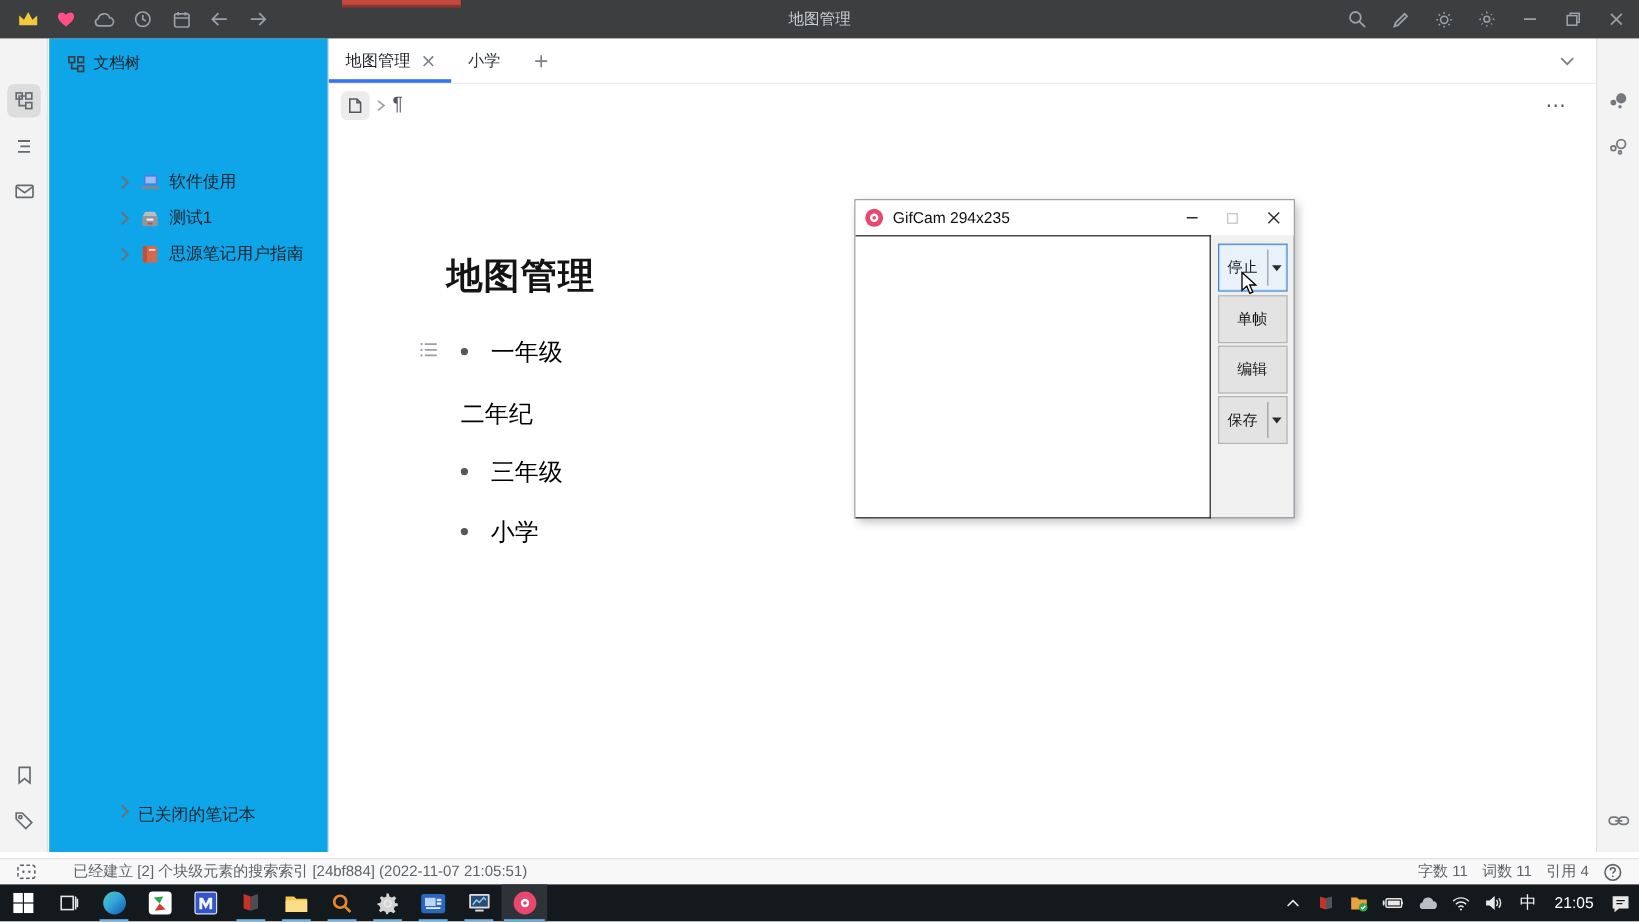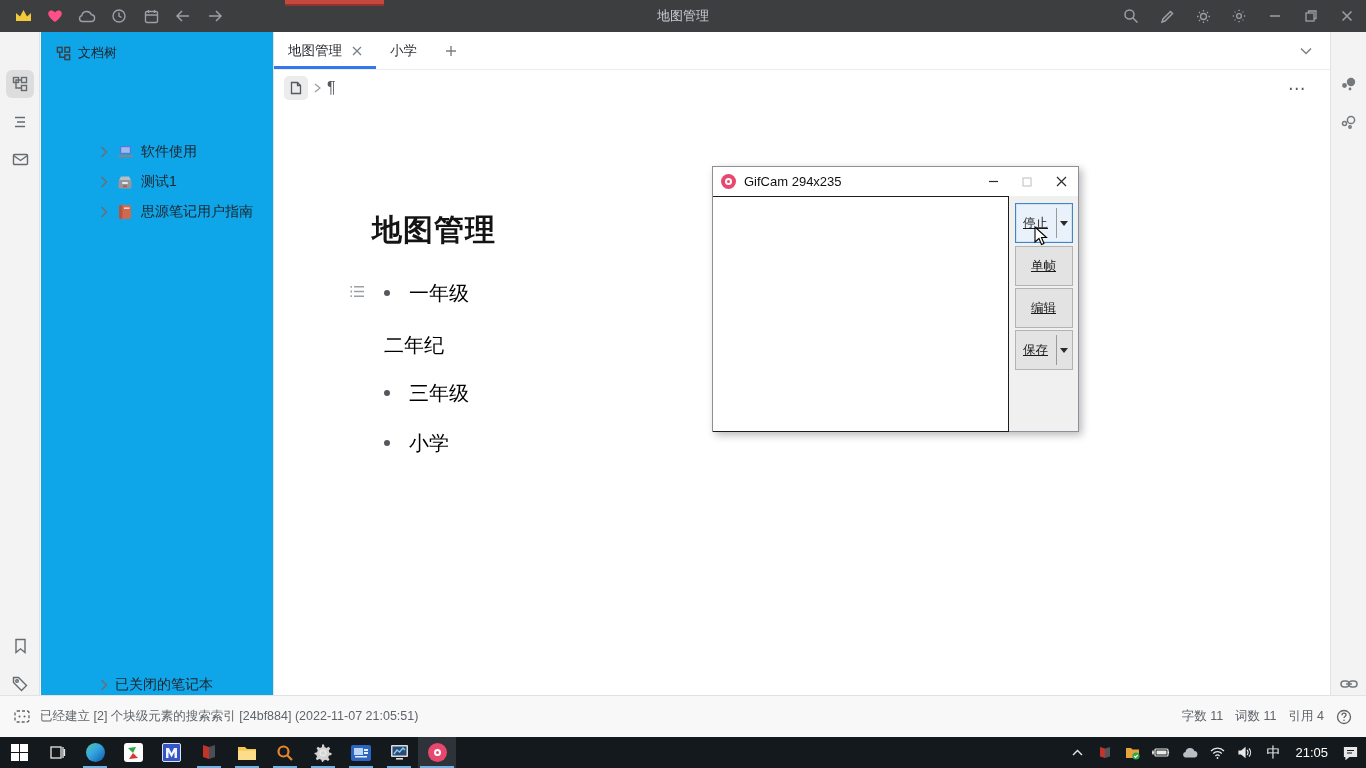--- a/index.html
+++ b/index.html
@@ -19,21 +19,21 @@
   .dock-left { position:absolute; left:0; top:32px; width:40px; bottom:58px; background:#f3f3f3; border-right:1px solid #e2e2e2; }
   .dock-icon { position:absolute; left:6px; width:28px; height:28px; border-radius:6px; display:flex; align-items:center; justify-content:center; color:#656b70; }
   .dock-icon.active { background:#dddddd; }
 
   
   .filetree { position:absolute; left:41px; top:32px; width:233px; bottom:58px; background:#0ea5e9; border-right:1px solid #e2e2e2; }
   .ft-header { display:flex; align-items:center; gap:7px; padding:12px 0 10px 15px; font-size:13px; color:#1f2329; }
   .ft-item { position:absolute; left:0; width:100%; height:30px; display:flex; align-items:center; font-size:14px; color:#1f2329; }
   .ft-chevron { width:22px; margin-left:52px; display:flex; justify-content:center; color:#6b7075; }
   .ft-emoji { width:20px; height:16px; display:flex; align-items:center; justify-content:center; margin-right:6px; }
-  .ft-closed { position:absolute; left:0; bottom:10px; width:100%; height:30px; display:flex; align-items:center; font-size:14px; color:#1f2329; }
+  .ft-closed { position:absolute; left:0; bottom:10px; width:100%; height:30px; display:flex; font-size:14px; color:#1f2329; }
 
   
   .dock-right { position:absolute; right:0; top:32px; width:36px; bottom:58px; background:#f3f3f3; border-left:1px solid #e2e2e2; }
   .dock-right .dock-icon { left:4px; }
 
   
   .main { position:absolute; left:274px; top:32px; right:36px; bottom:58px; background:#fff; }
   .tabbar { position:absolute; left:0; top:0; right:0; height:38px; display:flex; align-items:stretch; border-bottom:1px solid #ececec; }
   .tab { display:flex; align-items:center; gap:10px; padding:0 14px; font-size:13.5px; color:#2f3338; position:relative; }
   .tab.active { color:#1f2329; }
@@ -47,21 +47,21 @@
   .bc-para { font-size:16px; color:#55595e; }
   .bc-more { position:absolute; right:24px; font-size:17px; letter-spacing:1px; color:#55595e; }
 
   .doc-title { position:absolute; left:98px; top:178px; font-size:30px; font-weight:700; color:#141414; letter-spacing:1px; }
   .gutter-icon { position:absolute; left:76px; top:253px; color:#9aa0a6; }
   .doc-list-item { position:absolute; left:110px; height:22px; display:flex; align-items:center; }
   .bullet { width:6px; height:6px; border-radius:50%; background:#54585d; margin-right:19px; }
   .ref-link { font-size:20px; color:#000000; cursor:pointer; }
 
   
-  .statusbar { position:absolute; left:0; right:0; bottom:31px; height:42px; background:#f8f8f8; border-top:1px solid #e2e2e2; display:flex; align-items:center; font-size:12.5px; color:#5f6368; }
+  .statusbar { position:absolute; left:0; right:0; bottom:31px; height:22px; background:#f8f8f8; border-top:1px solid #e2e2e2; display:flex; align-items:center; font-size:12.5px; color:#5f6368;gap:21px; }
   .sb-icon { margin:0 10px 0 14px; color:#5f6368; }
   .sb-right { position:absolute; right:14px; display:flex; align-items:center; gap:12px; }
 
   
   .taskbar { position:absolute; left:0; right:0; bottom:0; height:31px; background:#14191d; display:flex; align-items:stretch; z-index:10; }
   .tk-btn { width:38px; display:flex; align-items:center; justify-content:center; position:relative; }
   .tk-btn.running::after { content:""; position:absolute; left:7px; right:7px; bottom:0; height:2px; background:#6cb3e8; }
   .tk-btn.activeapp { background:#2d3338; }
   .tk-btn.activeapp::after { left:2px; right:2px; }
   .tray { position:absolute; right:0; top:0; height:31px; display:flex; align-items:center; gap:4px; padding-right:4px; }
@@ -72,21 +72,21 @@
   .gifcam { position:absolute; left:712px; top:166px; width:367px; height:266px; background:#f0f0f0; border:1px solid #8a8f98; box-shadow:3px 3px 8px rgba(0,0,0,.28); z-index:8; }
   .gc-titlebar { height:29px; background:#fff; display:flex; align-items:center; padding-left:8px; }
   .gc-appicon { width:15px; height:15px; border-radius:50%; background:#e8476e; display:flex; align-items:center; justify-content:center; margin-right:8px; }
   .gc-appicon span { width:7px; height:7px; border:2px solid #fff; border-radius:50%; display:block; }
   .gc-title { font-size:13px; color:#101010; }
   .gc-winbtns { position:absolute; right:0; top:0; height:29px; display:flex; }
   .gc-winbtn { width:34px; height:29px; display:flex; align-items:center; justify-content:center; color:#2b2b2b; }
   .gc-winbtn.disabled { color:#c9c9c9; }
   .gc-viewport { position:absolute; left:0; top:29px; width:296px; height:236px; background:#fff; border:1px solid #1c1c1c; border-left:none; }
   .gc-panel { position:absolute; left:296px; top:29px; right:0; bottom:0; display:flex; flex-direction:column; align-items:center; padding-top:7px; }
-  .gc-btn { width:58px; height:40px; background:#e3e3e3; border:1px solid #b3b3b3; display:flex; align-items:center; justify-content:center; font-size:12.5px; color:#1a1a1a; margin-bottom:2px;text-decoration:underline; }
+  .gc-btn { width:58px; height:40px; background:#e3e3e3; border:1px solid #b3b3b3; display:flex; align-items:center; justify-content:center; font-size:12.5px; color:#1a1a1a; margin-bottom:2px; }
   .gc-btn.split { justify-content:space-between; padding:0; }
   .gc-btn.split .gc-label { flex:1; text-align:center; }
   .gc-btn.split .gc-sep { width:1px; height:30px; background:#9a9a9a; }
   .gc-btn.split .gc-arrow { width:15px; display:flex; justify-content:center; }
   .gc-btn.focused { border:1px solid #3f85c7; background:#e9f1fa; box-shadow:inset 0 0 0 1px #cfe3f5; margin-bottom:3px; }
   .tri-down { width:0; height:0; border-left:4px solid transparent; border-right:4px solid transparent; border-top:5px solid #2b2b2b; }
 
   .cursor { position:absolute; left:1034px; top:226px; z-index:20; pointer-events:none; }
 </style>
 </head>

